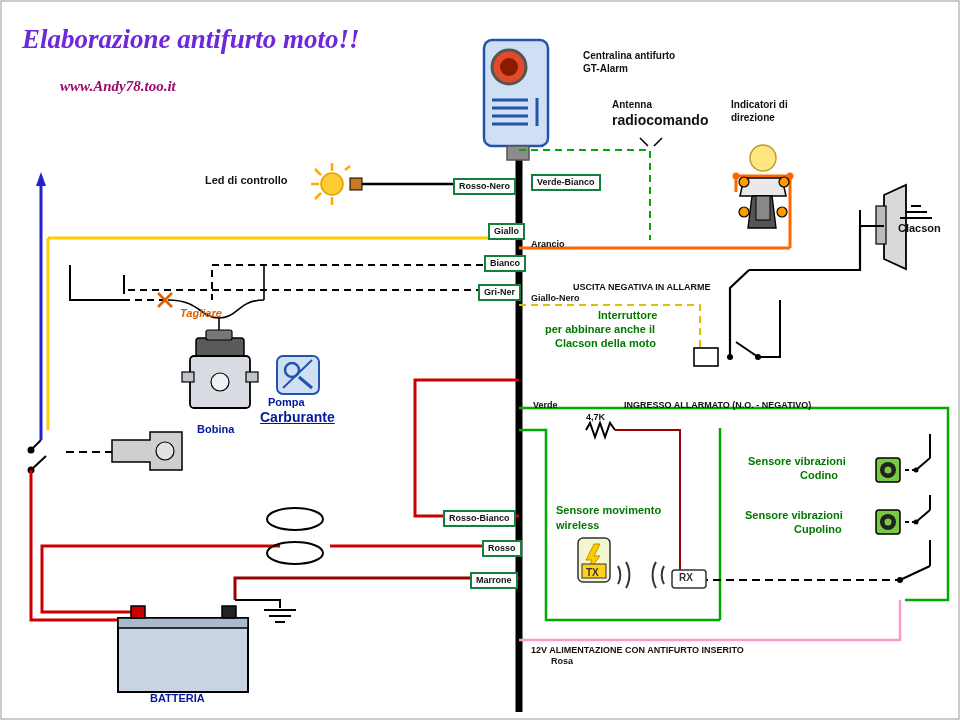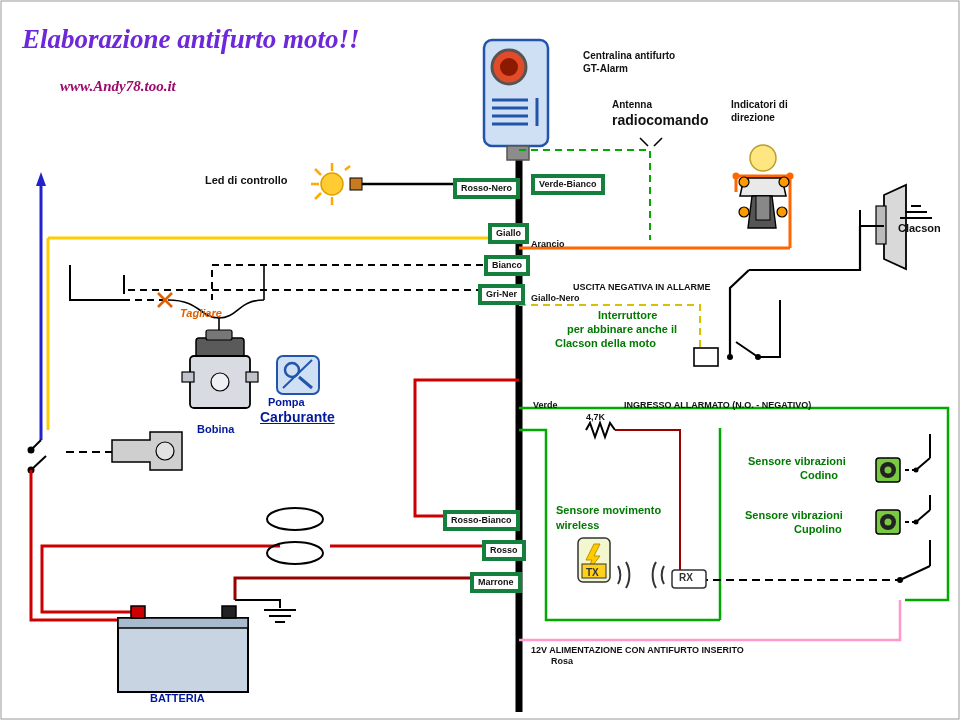--- a/index.html
+++ b/index.html
@@ -4,21 +4,21 @@
 <style>
   html, body { margin:0; padding:0; }
   body {
     width:960px; height:720px; background:#ffffff;
     font-family:"Liberation Sans", sans-serif;
     overflow:hidden; position:relative;
   }
   #stage { position:absolute; inset:0; }
   .wirelbl {
     position:absolute; white-space:nowrap; font-size:9px; font-weight:bold;
-    color:#111; background:#fff; border:4px solid #15803d; padding:1px 4px;
+    color:#111; background:#fff; border:2px solid #15803d; padding:1px 4px;
     line-height:11px;
   }
   .plainlbl { position:absolute; white-space:nowrap; font-size:9px; font-weight:bold; color:#111; }
   .title {
     position:absolute; left:22px; top:24px; font-family:Liberation Serif, serif;
     font-size:27px; font-weight:bold; font-style:italic; color:#6d28d9;
     letter-spacing:0px;
   }
   .subtitle {
     position:absolute; left:28px; top:78px; font-family:"Liberation Serif", serif;
@@ -282,21 +282,21 @@
 
   <div class="plainlbl orangelbl" style="left:138px; top:307px; font-size:11px; font-style:italic;">Tagliare</div>
 
   <div class="plainlbl bluelbl" style="left:197px; top:423px; font-size:11px;">Bobina</div>
   <div class="plainlbl bluelbl" style="left:268px; top:396px; font-size:11px;">Pompa</div>
   <div class="plainlbl bluelbl" style="left:260px; top:409px; font-size:14px;text-decoration:underline;">Carburante</div>
 
   <div class="plainlbl bluelbl" style="left:150px; top:692px; font-size:11px;">BATTERIA</div>
 
   <div class="plainlbl greenlbl" style="left:598px; top:309px; font-size:11px;">Interruttore</div>
-  <div class="plainlbl greenlbl" style="left:567px; top:323px; font-size:11px;">per abbinare anche il</div>
+  <div class="plainlbl greenlbl" style="left:545px; top:323px; font-size:11px;">per abbinare anche il</div>
   <div class="plainlbl greenlbl" style="left:555px; top:337px; font-size:11px;">Clacson della moto</div>
 
   <div class="plainlbl greenlbl" style="left:556px; top:504px; font-size:11px;">Sensore movimento</div>
   <div class="plainlbl greenlbl" style="left:556px; top:519px; font-size:11px;">wireless</div>
 
   <div class="plainlbl greenlbl" style="left:748px; top:455px; font-size:11px;">Sensore vibrazioni</div>
   <div class="plainlbl greenlbl" style="left:800px; top:469px; font-size:11px;">Codino</div>
 
   <div class="plainlbl greenlbl" style="left:745px; top:509px; font-size:11px;">Sensore vibrazioni</div>
   <div class="plainlbl greenlbl" style="left:794px; top:523px; font-size:11px;">Cupolino</div>

